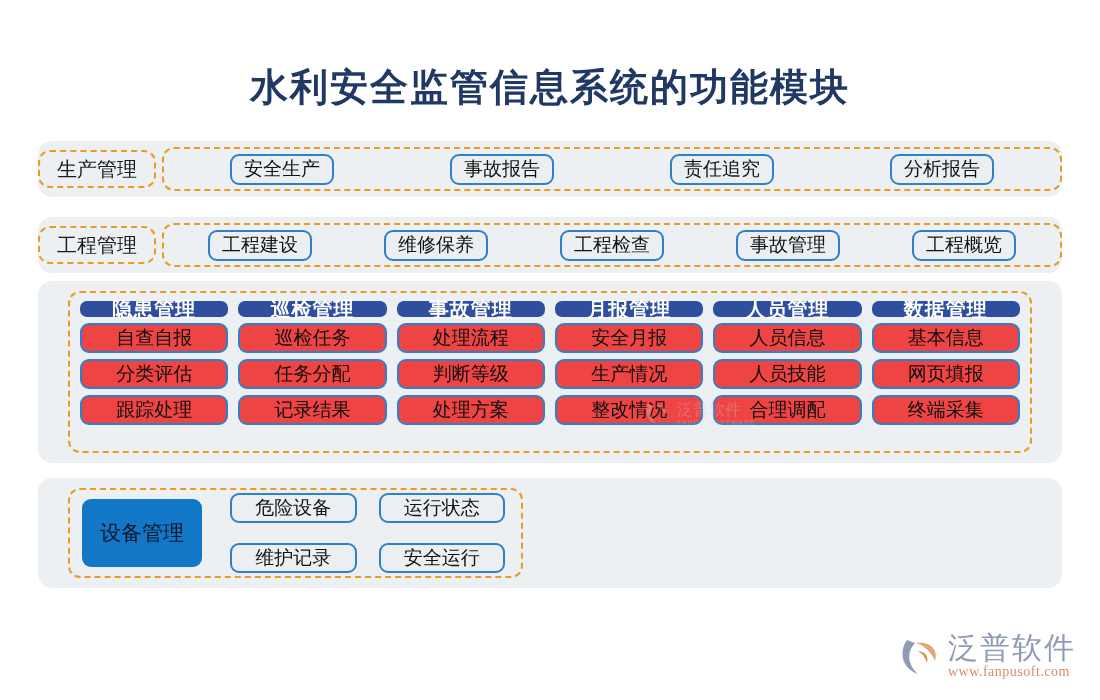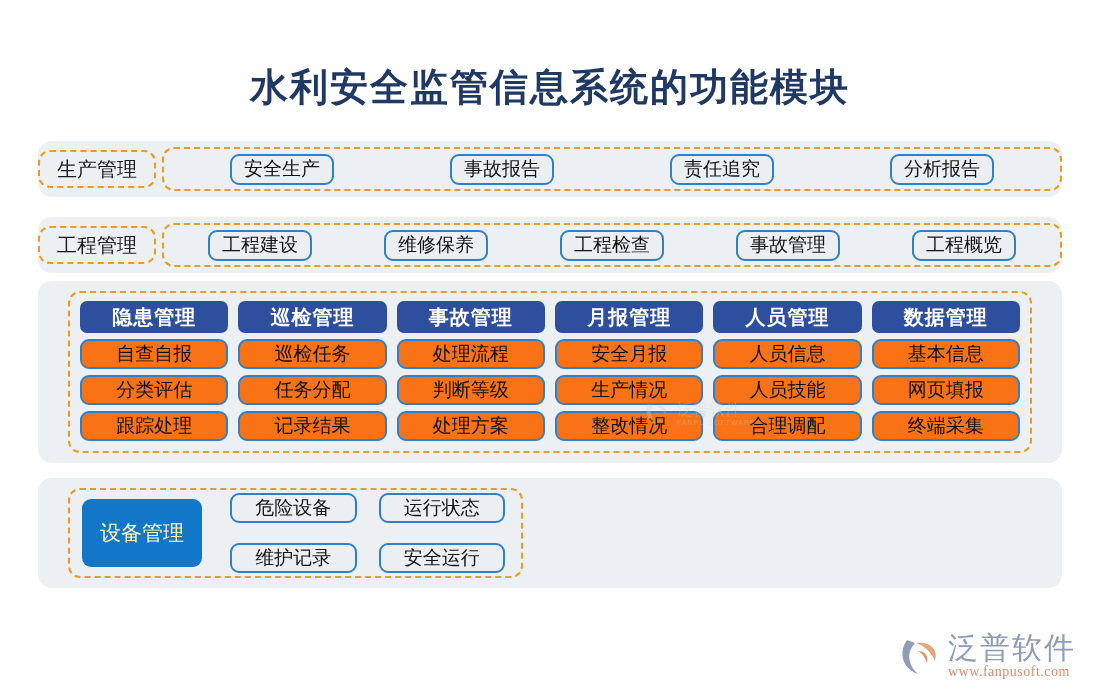--- a/index.html
+++ b/index.html
@@ -131,31 +131,31 @@
   .col {
     display: flex;
     flex-direction: column;
     gap: 6px;
     align-items: stretch;
   }
   .col-head {
     background: #2e4f9e;
     color: #ffffff;
     border-radius: 7px;
-    height: 32px;
+    height: 16px;
     display: flex;
     align-items: center;
     justify-content: center;
     font-size: 20px;
     font-weight: bold;
     letter-spacing: 1px;
     font-family: "DejaVu Serif", "Liberation Serif", serif;
   }
   .col-item {
-    background: #f97316;
+    background: #ef4444;
     border: 2px solid #2f80c8;
     border-radius: 9px;
     height: 30px;
     display: flex;
     align-items: center;
     justify-content: center;
     font-size: 19px;
     color: #0d0d0d;
     box-sizing: border-box;
     font-family: "DejaVu Serif", "Liberation Serif", serif;
@@ -178,21 +178,21 @@
   }
   .bd-left { left: 68px; width: 455px; }
   .bd-right { left: 543px; width: 455px; }
 
   .group-badge {
     flex: 0 0 auto;
     width: 120px;
     height: 68px;
     margin-left: 12px;
     background: #1177c6;
-    color: #fef9c3;
+    color: #0f172a;
     border-radius: 9px;
     display: flex;
     align-items: center;
     justify-content: center;
     font-size: 21px;
     font-family: "DejaVu Serif", "Liberation Serif", serif;
   }
   .group-cells {
     flex: 1 1 auto;
     display: grid;

